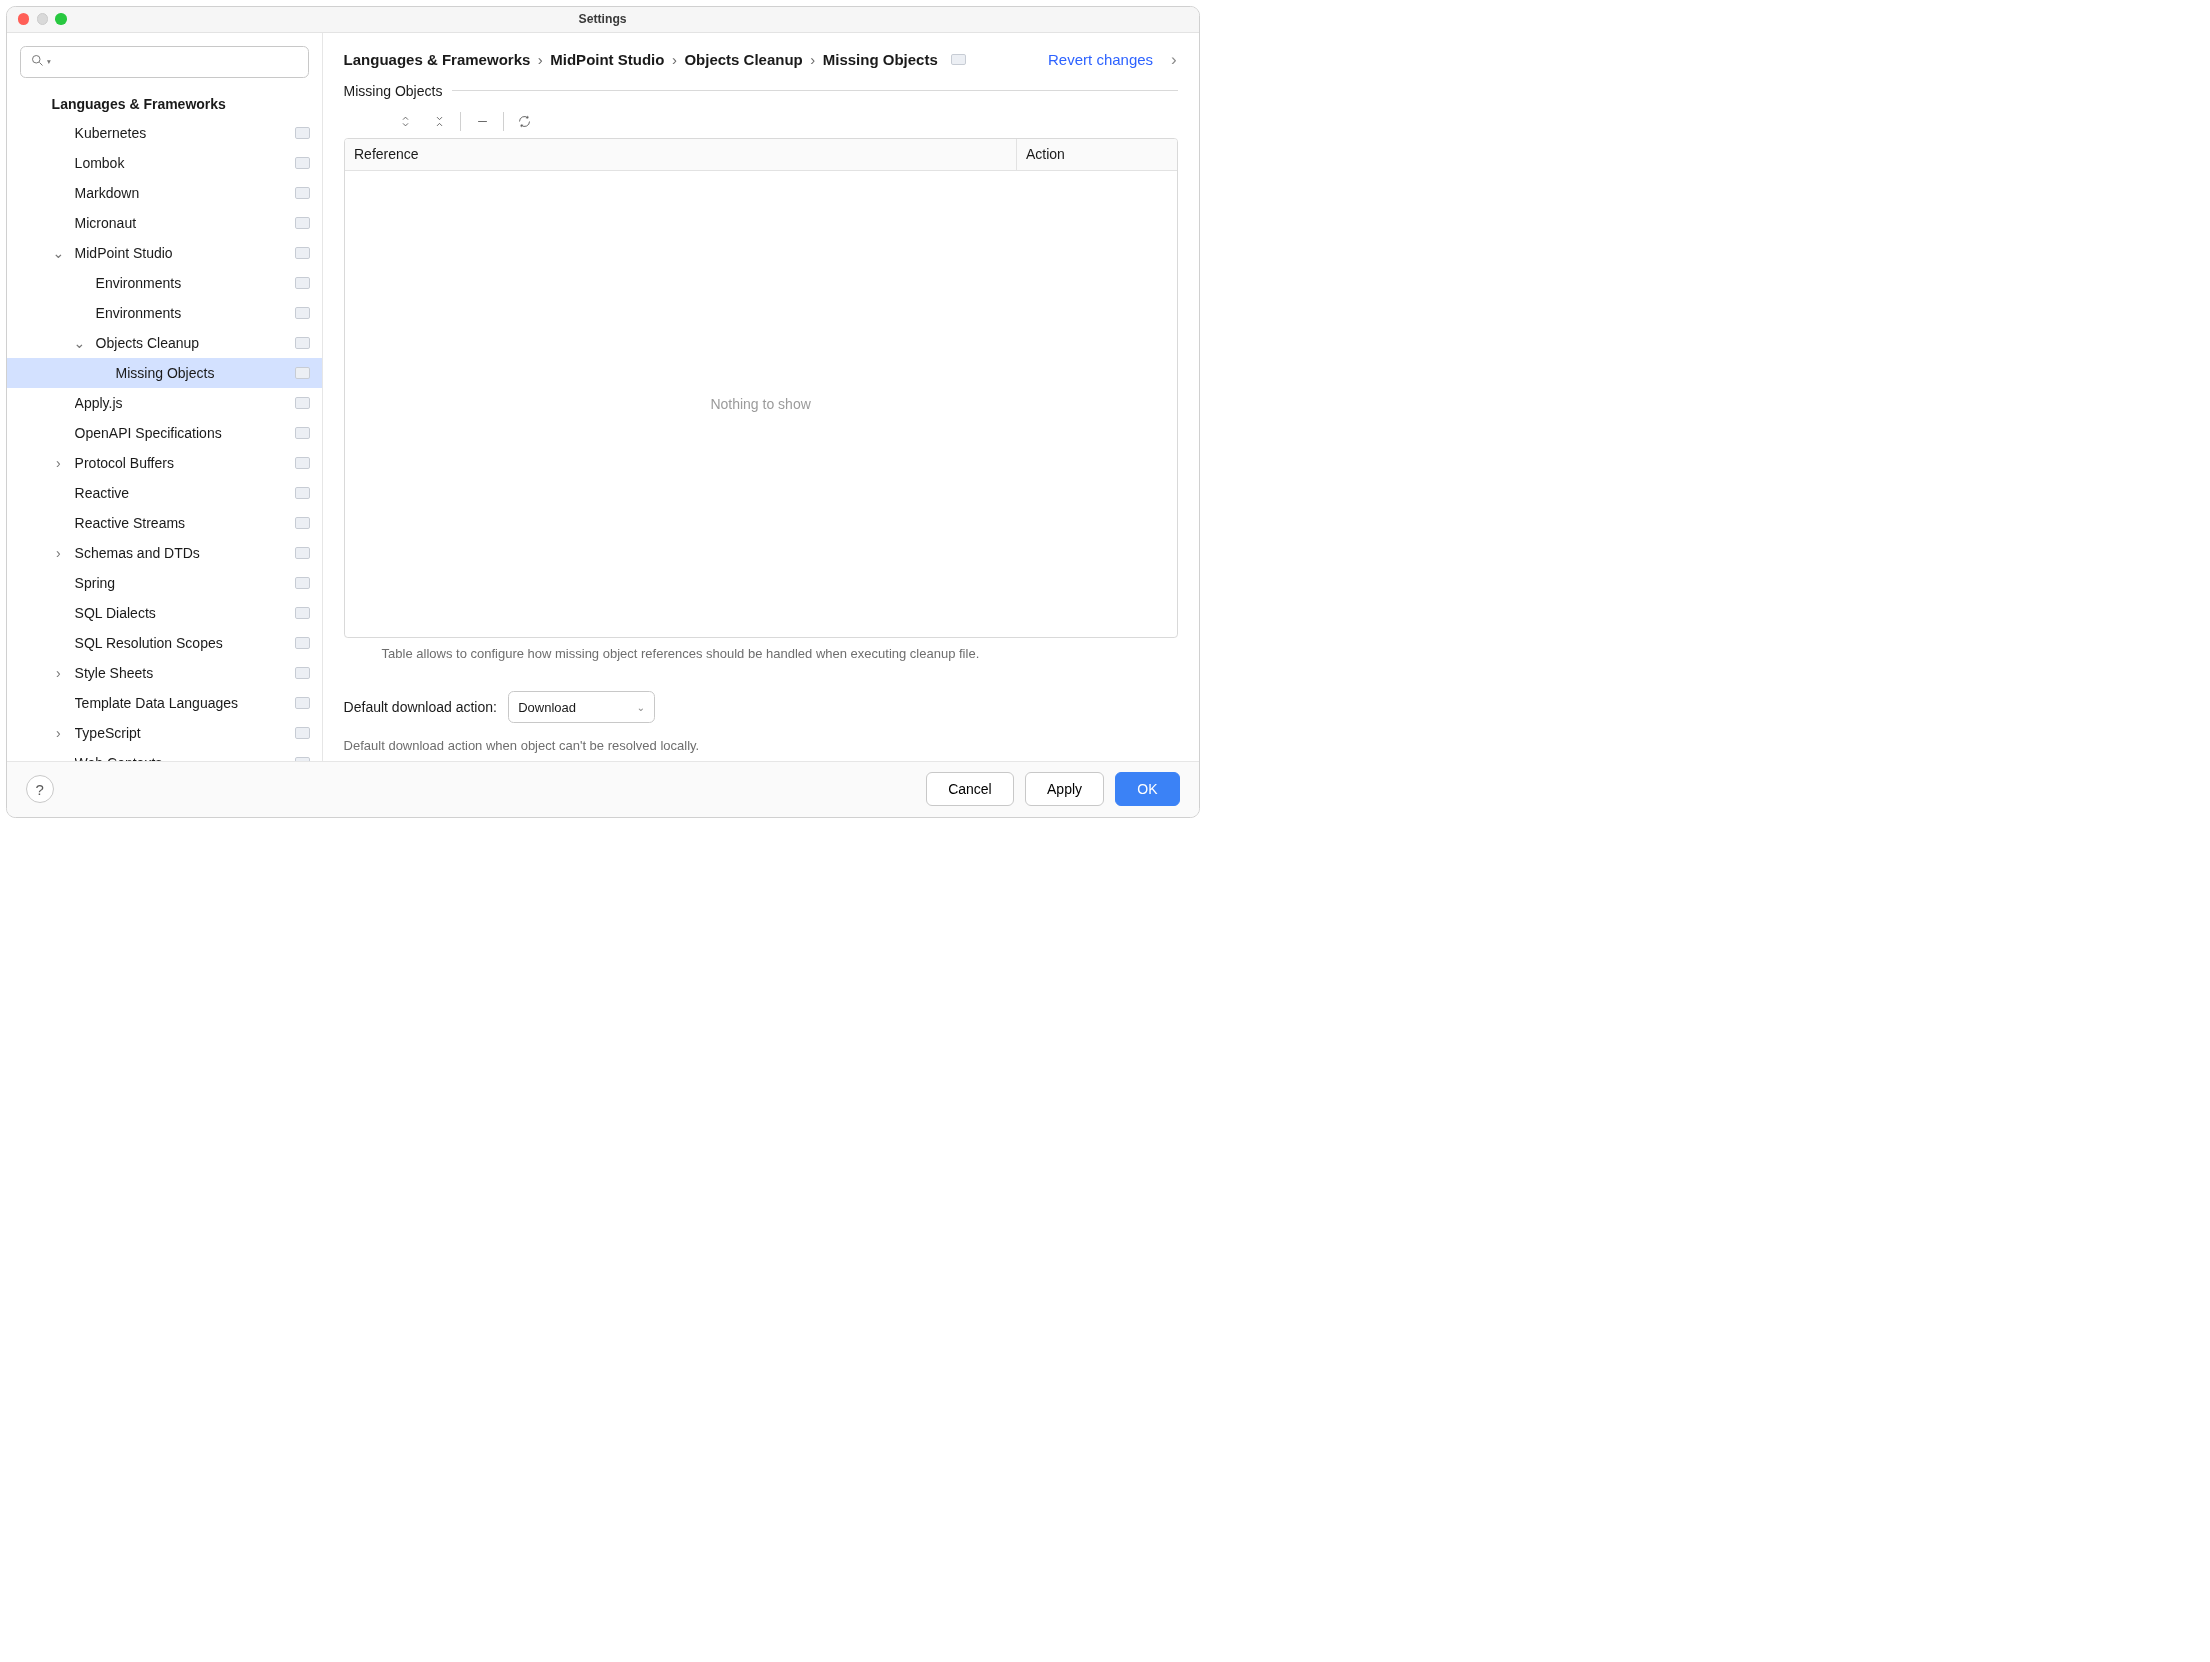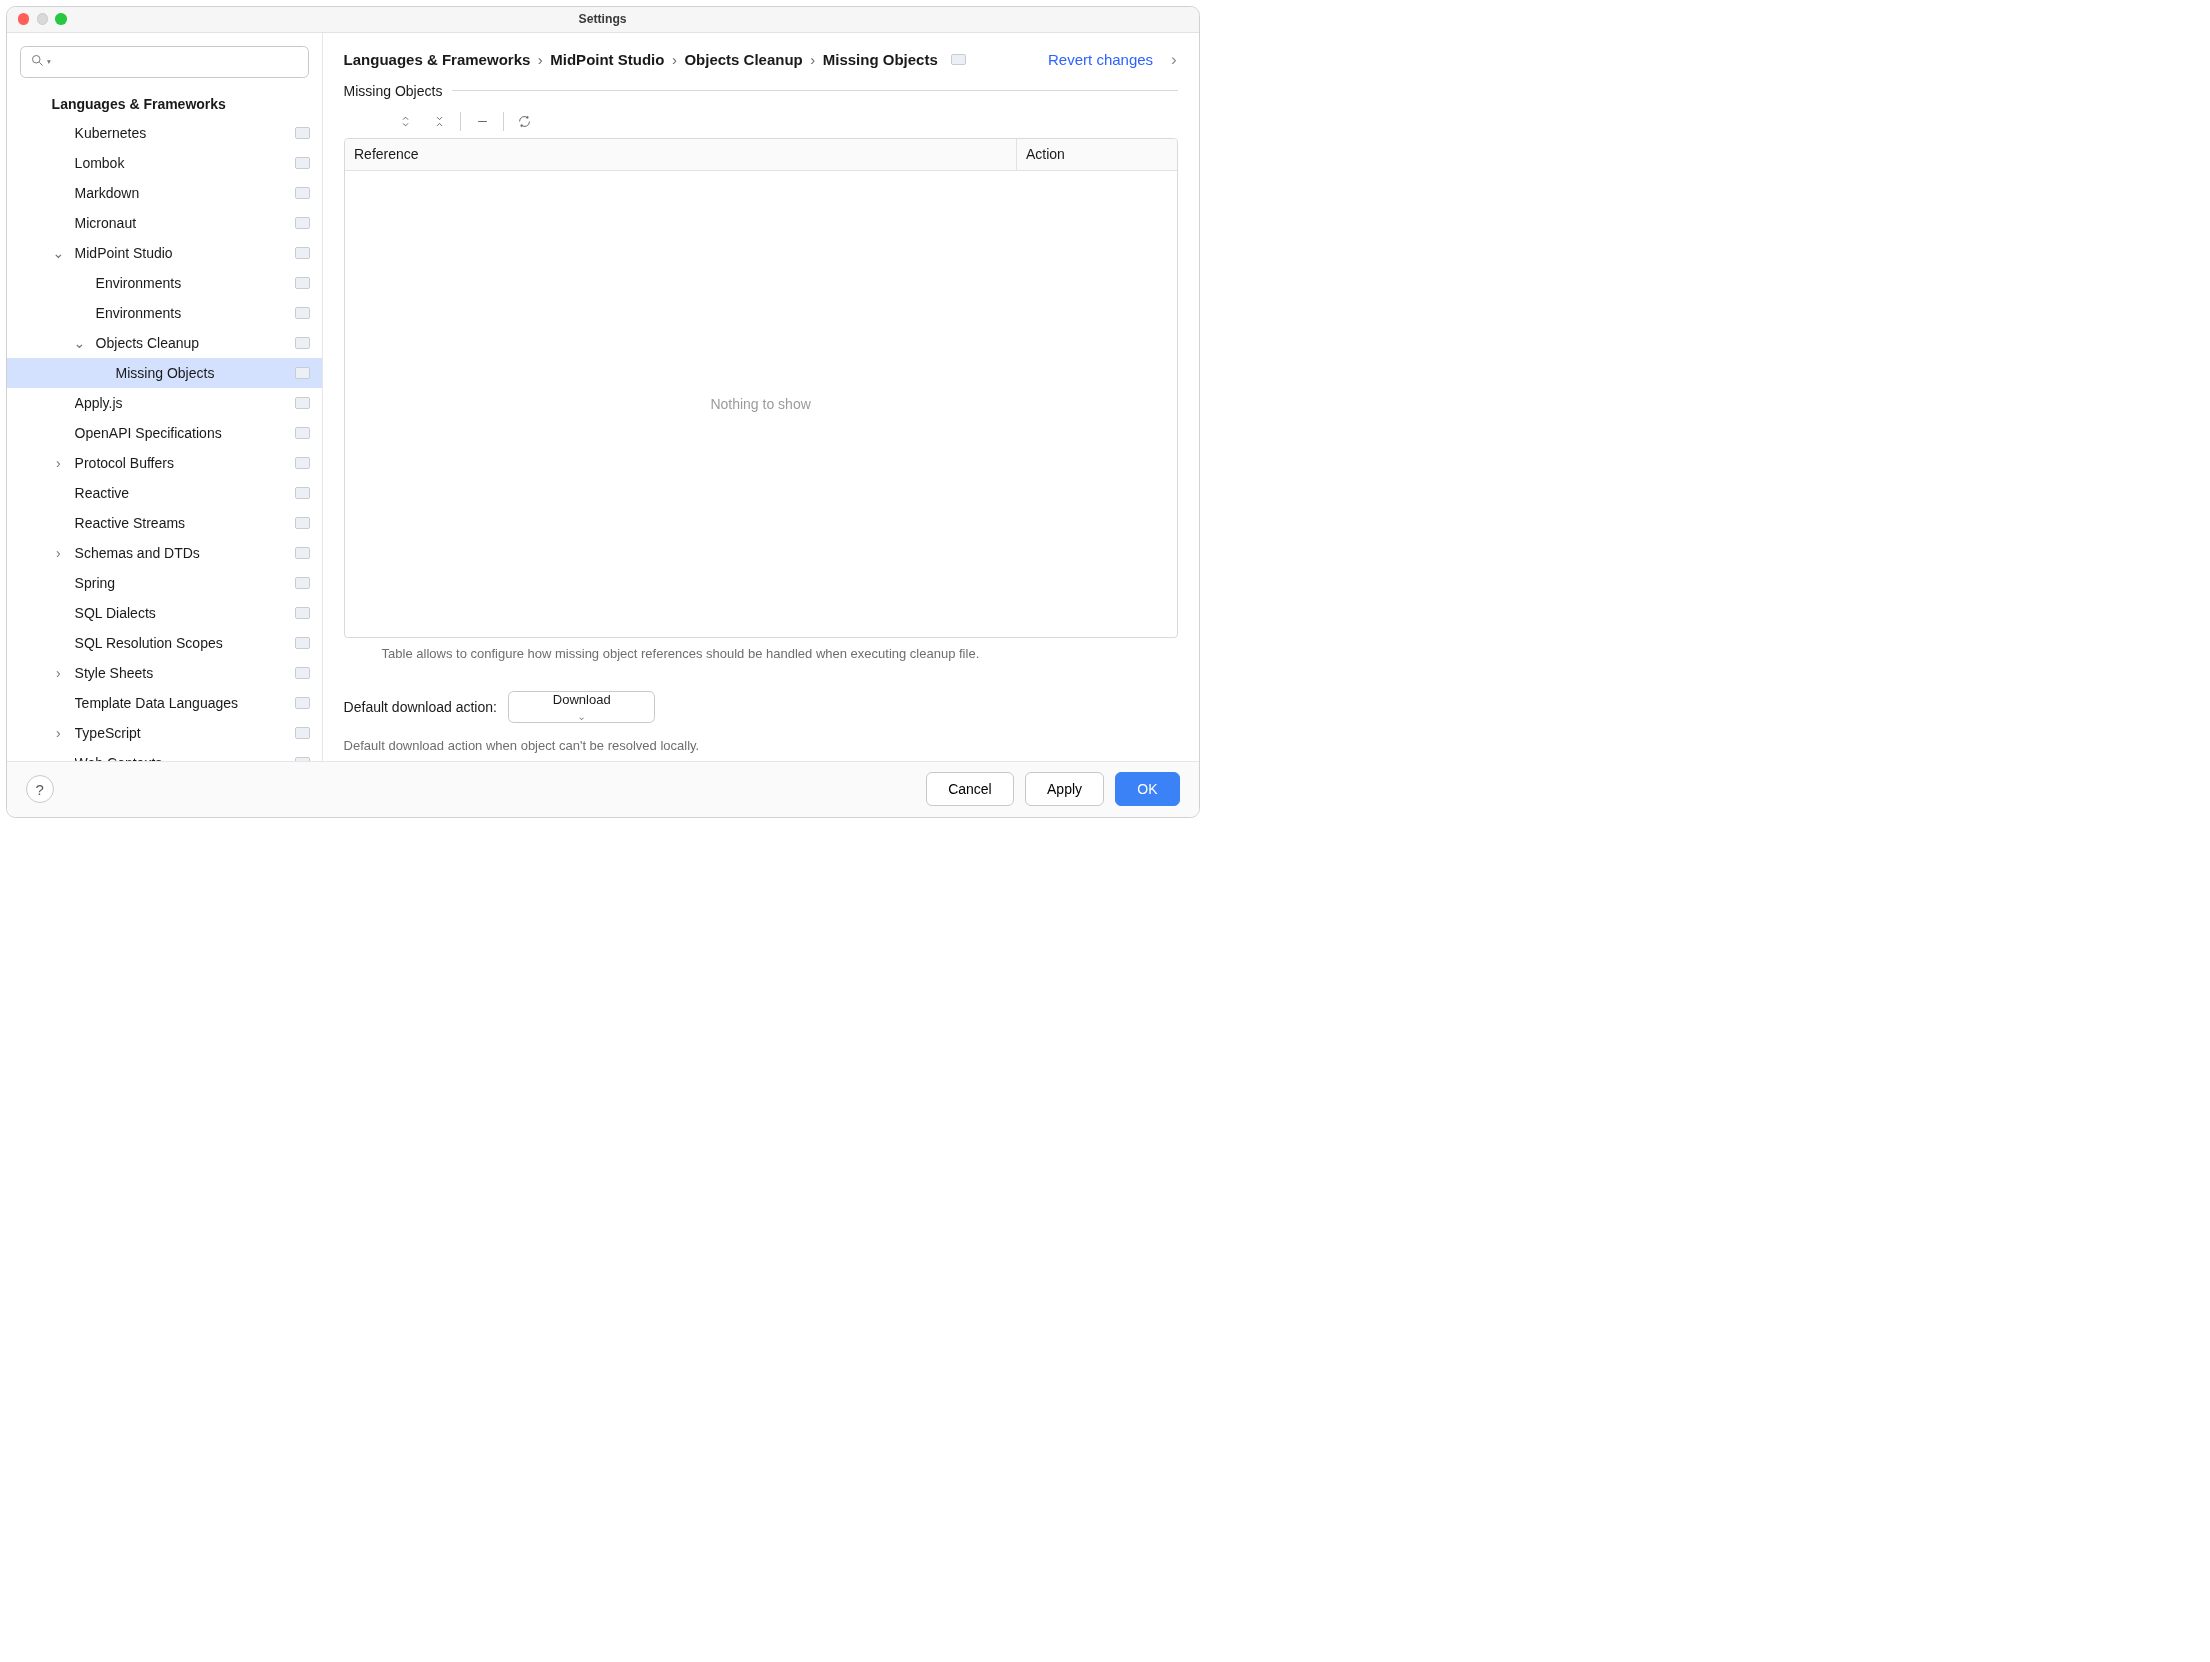--- a/index.html
+++ b/index.html
@@ -128,21 +128,21 @@
   .th.act { width:160px; }
   .tbody { flex:1; display:flex; align-items:center; justify-content:center; color:#9b9b9b; font-size:14px; }
 
   .table-desc { color:#6e6e6e; font-size:13px; padding:7.5px 38px 3.8px 38px; line-height:1.35; }
 
   .optrow { display:flex; align-items:center; gap:11.3px; padding:24.5px 0 5.6px 0; font-size:14px; }
   .optrow label { color:#1a1a1a; }
   .select {
     display:flex; align-items:center; justify-content:space-between;
     border:0.9px solid #c8c8c8; border-radius:5.6px; height:32px; width:147px;
-    padding:0 9px; cursor:pointer; background:#fff; font-size:13px;flex-direction:column;
+    padding:0 9px; cursor:pointer; background:#fff; font-size:13px;
   }
   .select .sel-caret { color:#8a8a8a; font-size:10.4px; }
   .optdesc { color:#6e6e6e; font-size:13px; padding-top:9.4px; }
 
   .footer {
     height:56px; border-top:0.9px solid #e6e6e6; display:flex; align-items:center;
     padding:0 19px; gap:11.3px; background:#fafafa;
   }
   .help-btn {
     width:28px; height:28px; border-radius:50%; border:0.9px solid #c9c9c9;

